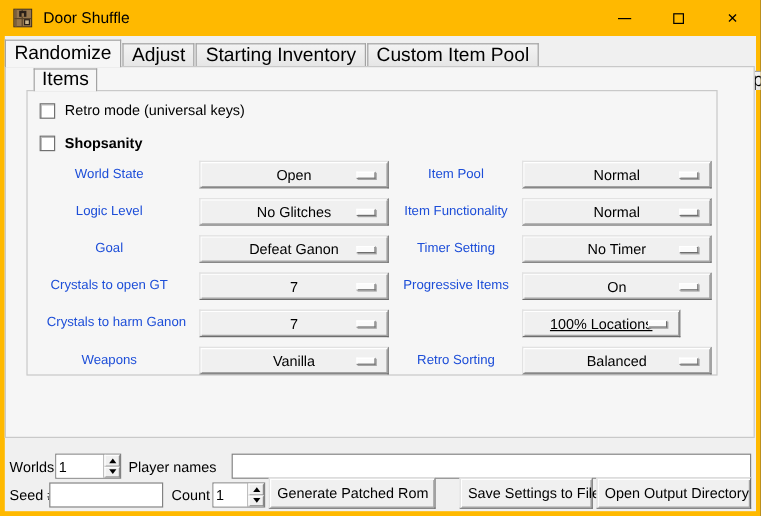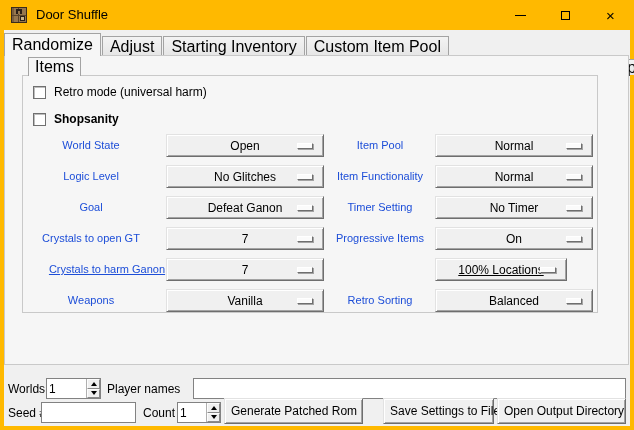--- a/index.html
+++ b/index.html
@@ -104,21 +104,21 @@
     <div class="tab selected">Items</div>
     <div class="tab">Entrances</div>
     <div class="tab">Enemizer</div>
     <div class="tab">Dungeon Shuffle</div>
     <div class="tab">Game Options</div>
     <div class="tab">Generation Setup</div>
   </div>
 
   <div class="checkrow" style="left:33px;top:85px;">
     <span class="cbox"></span>
-    <span class="cblabel">Retro mode (universal harm)</span>
+    <span class="cblabel">Retro mode (universal keys)</span>
   </div>
   <div class="checkrow" style="left:33px;top:112px;font-weight:bold;">
     <span class="cbox"></span>
     <span class="cblabel">Shopsanity</span>
   </div>
 
   <div class="field-label" style="left:22px;top:134px;width:138px;">World State</div>
   <div class="dropdown" style="left:166px;top:134px;width:158px;">
     <span class="dd-text">Open</span>
       <span class="dd-indicator"></span>
@@ -131,21 +131,21 @@
   <div class="field-label" style="left:22px;top:196px;width:138px;">Goal</div>
   <div class="dropdown" style="left:166px;top:196px;width:158px;">
     <span class="dd-text">Defeat Ganon</span>
       <span class="dd-indicator"></span>
   </div>
   <div class="field-label" style="left:22px;top:227px;width:138px;">Crystals to open GT</div>
   <div class="dropdown" style="left:166px;top:227px;width:158px;">
     <span class="dd-text">7</span>
       <span class="dd-indicator"></span>
   </div>
-  <div class="field-label" style="left:38px;top:258px;width:138px;text-decoration:underline;">Crystals to harm Ganon</div>
+  <div class="field-label" style="left:28px;top:258px;width:138px;">Crystals to harm Ganon</div>
   <div class="dropdown" style="left:166px;top:258px;width:158px;">
     <span class="dd-text">7</span>
       <span class="dd-indicator"></span>
   </div>
   <div class="field-label" style="left:22px;top:289px;width:138px;">Weapons</div>
   <div class="dropdown" style="left:166px;top:289px;width:158px;">
     <span class="dd-text">Vanilla</span>
       <span class="dd-indicator"></span>
   </div>
 

